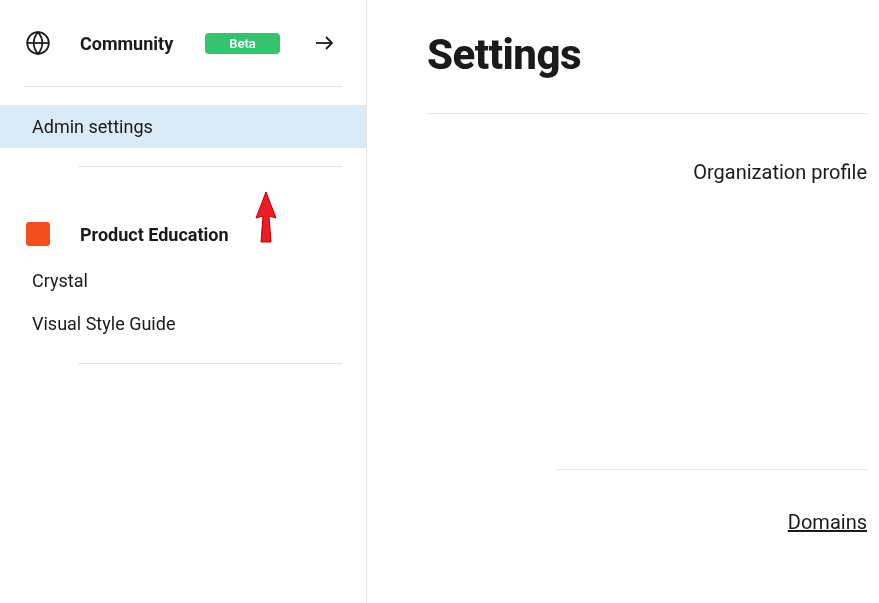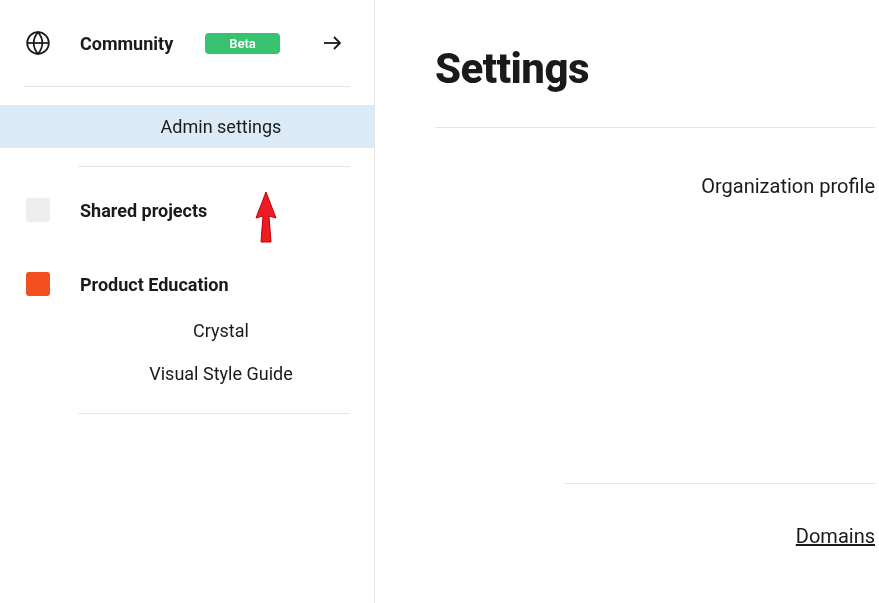--- a/index.html
+++ b/index.html
@@ -19,22 +19,21 @@
       position: relative;
     }
     .sidebar-row {
       display: flex;
       align-items: center;
       padding: 11px 24px 11px 24px;
       gap: 28px;
       cursor: pointer;
     }
     .sidebar-row.indented {
-      padding-left: 92px;
-      justify-content: center;
+      padding-left: 32px;
     }
     .sidebar-row.selected {
       background: #daebf7;
     }
     .icon-slot {
       width: 28px;
       height: 28px;
       display: flex;
       align-items: center;
       justify-content: center;
@@ -81,23 +80,22 @@
     }
     .sq-icon {
       width: 24px;
       height: 24px;
       border-radius: 3px;
     }
     .sq-gray { background: #eeeeee; }
     .sq-orange { background: #f24e1e; }
     .main {
       flex: 1;
-      padding: 30px 4px 0 60px;
+      padding: 30px 12px 0 60px;
       position: relative;
-      margin-top: 14px;
     }
     .page-title {
       font-size: 42px;
       font-weight: 800;
       color: #1a1a1a;
       letter-spacing: -0.5px;
     }
     .title-divider {
       border: none;
       border-top: 1px solid #e5e5e5;
@@ -159,26 +157,20 @@
 
   <hr class="divider">
 
 
   <div class="sidebar-row indented selected">
     <span class="label normal">Admin settings</span>
   </div>
 
   <hr class="divider short">
 
-  <div class="sidebar-row">
-    <span class="icon-slot">
-      <span class="sq-icon sq-gray"></span>
-    </span>
-    <span class="label bold">Shared projects</span>
-  </div>
 
   <div class="section-gap"></div>
 
   <div class="sidebar-row">
     <span class="icon-slot">
       <span class="sq-icon sq-orange"></span>
     </span>
     <span class="label bold">Product Education</span>
   </div>
 

